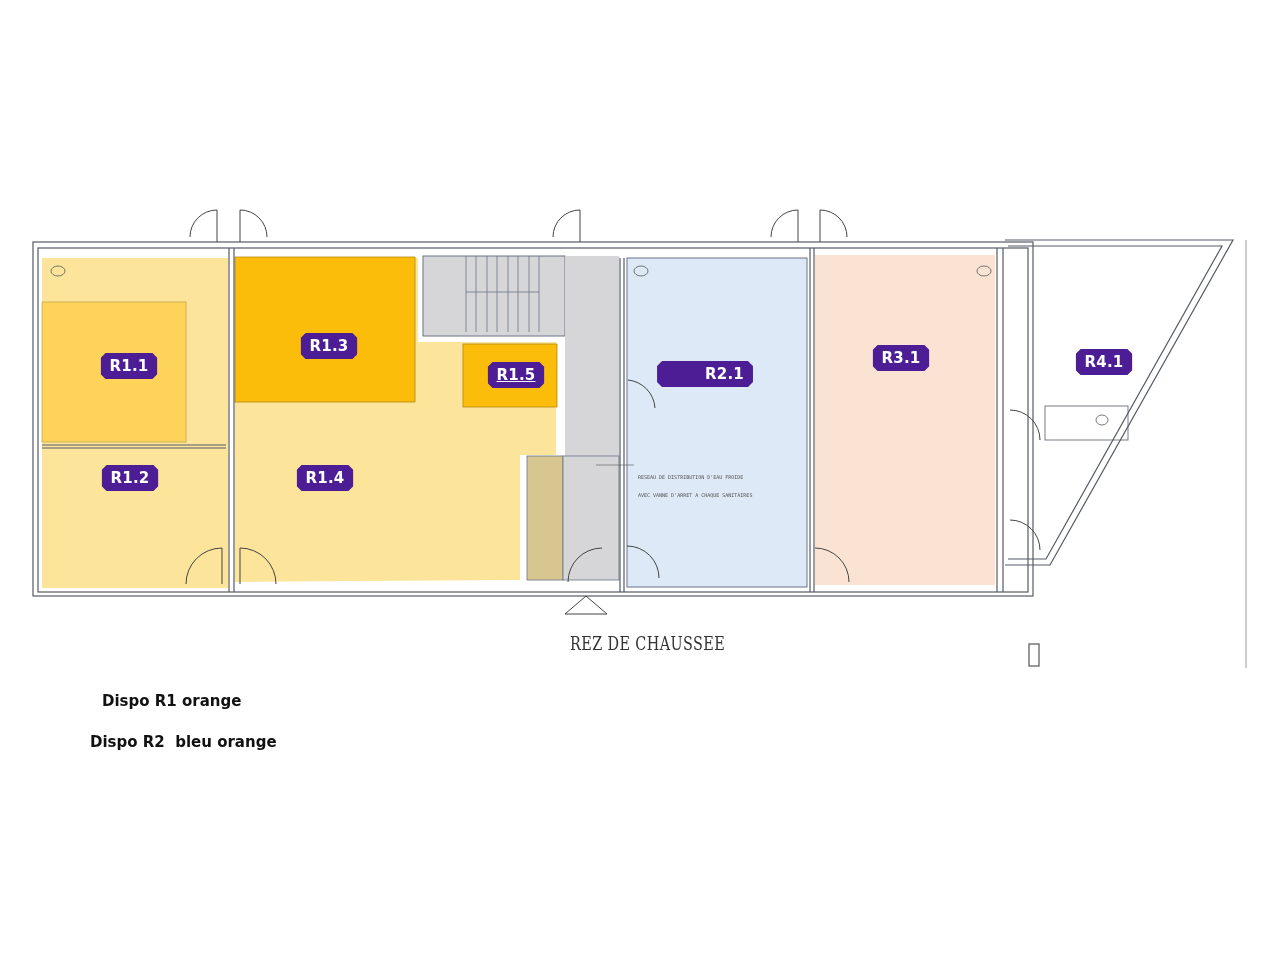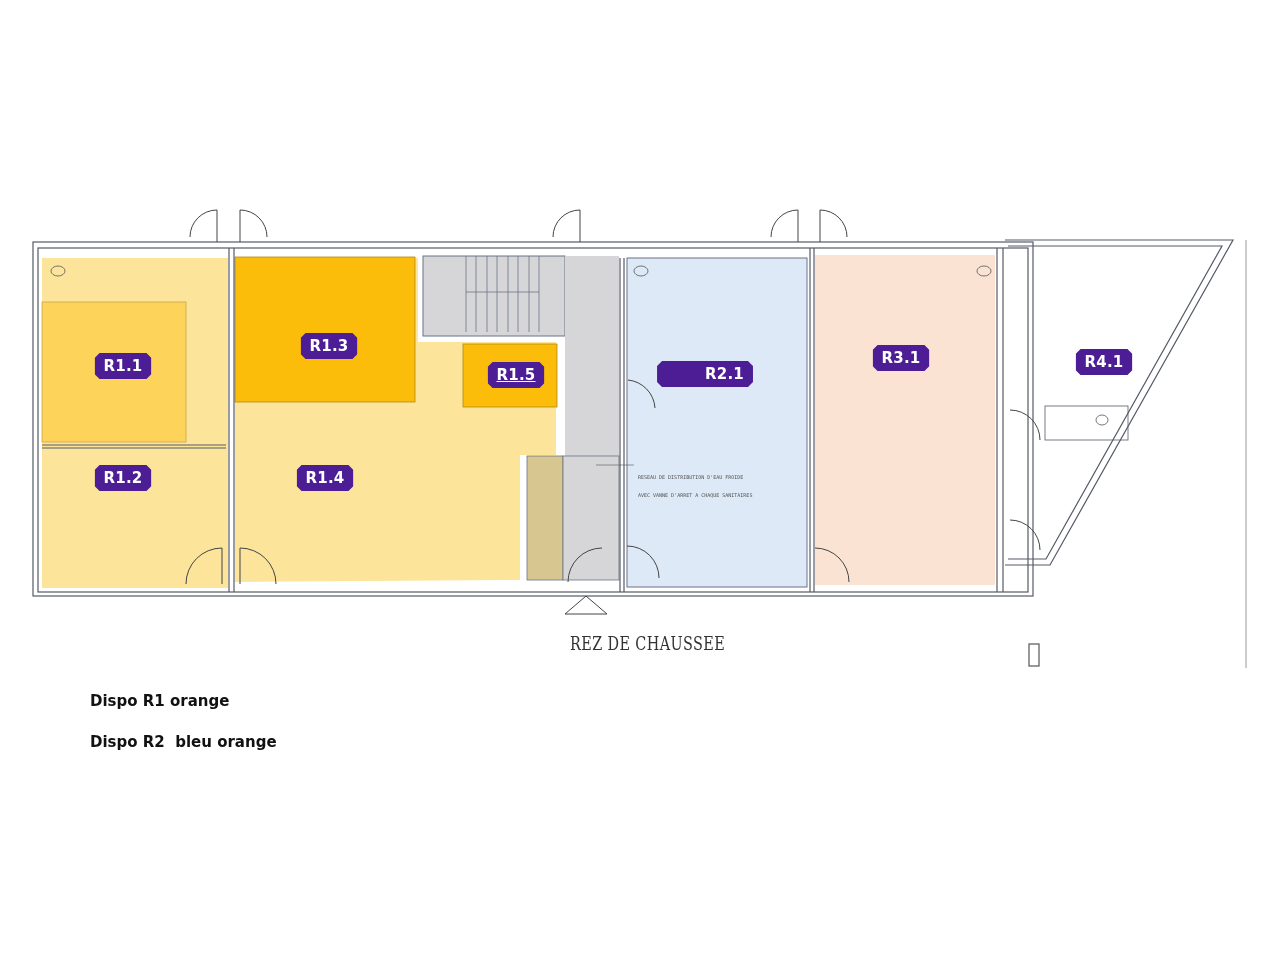--- a/index.html
+++ b/index.html
@@ -113,25 +113,25 @@
   <line x1="1246" y1="240" x2="1246" y2="668" stroke="#999" stroke-width="1"></line>
 
   <line x1="596" y1="465" x2="634" y2="465" stroke="#555" stroke-width="0.6"></line>
 </svg>
 
 <div class="annot" style="left:638px; top:462px;">
   <div>RESEAU DE DISTRIBUTION D'EAU FROIDE</div>
   <div>AVEC VANNE D'ARRET A CHAQUE SANITAIRES</div>
 </div>
 
-<div class="zone-label" style="left:123px; top:366px;">R1.1</div>
-<div class="zone-label" style="left:123px; top:478px;">R1.2</div>
+<div class="zone-label" style="left:129px; top:366px;">R1.1</div>
+<div class="zone-label" style="left:130px; top:478px;">R1.2</div>
 <div class="zone-label" style="left:329px; top:346px;">R1.3</div>
 <div class="zone-label" style="left:325px; top:478px;">R1.4</div>
 <div class="zone-label" style="left:516px; top:375px;text-decoration:underline;">R1.5</div>
 <div class="zone-label" style="left:705px; top:374px;padding-left:48px;">R2.1</div>
 <div class="zone-label" style="left:901px; top:358px;">R3.1</div>
 <div class="zone-label" style="left:1104px; top:362px;">R4.1</div>
 
 <div class="plan-title">REZ DE CHAUSSEE</div>
 
-<div class="legend-line" style="top:692px;">Dispo R1 orange</div>
+<div class="legend-line" style="top:692px;margin-left:12px;">Dispo R1 orange</div>
 <div class="legend-line" style="top:733px;">Dispo R2  bleu orange</div>
 
 </body></html>

